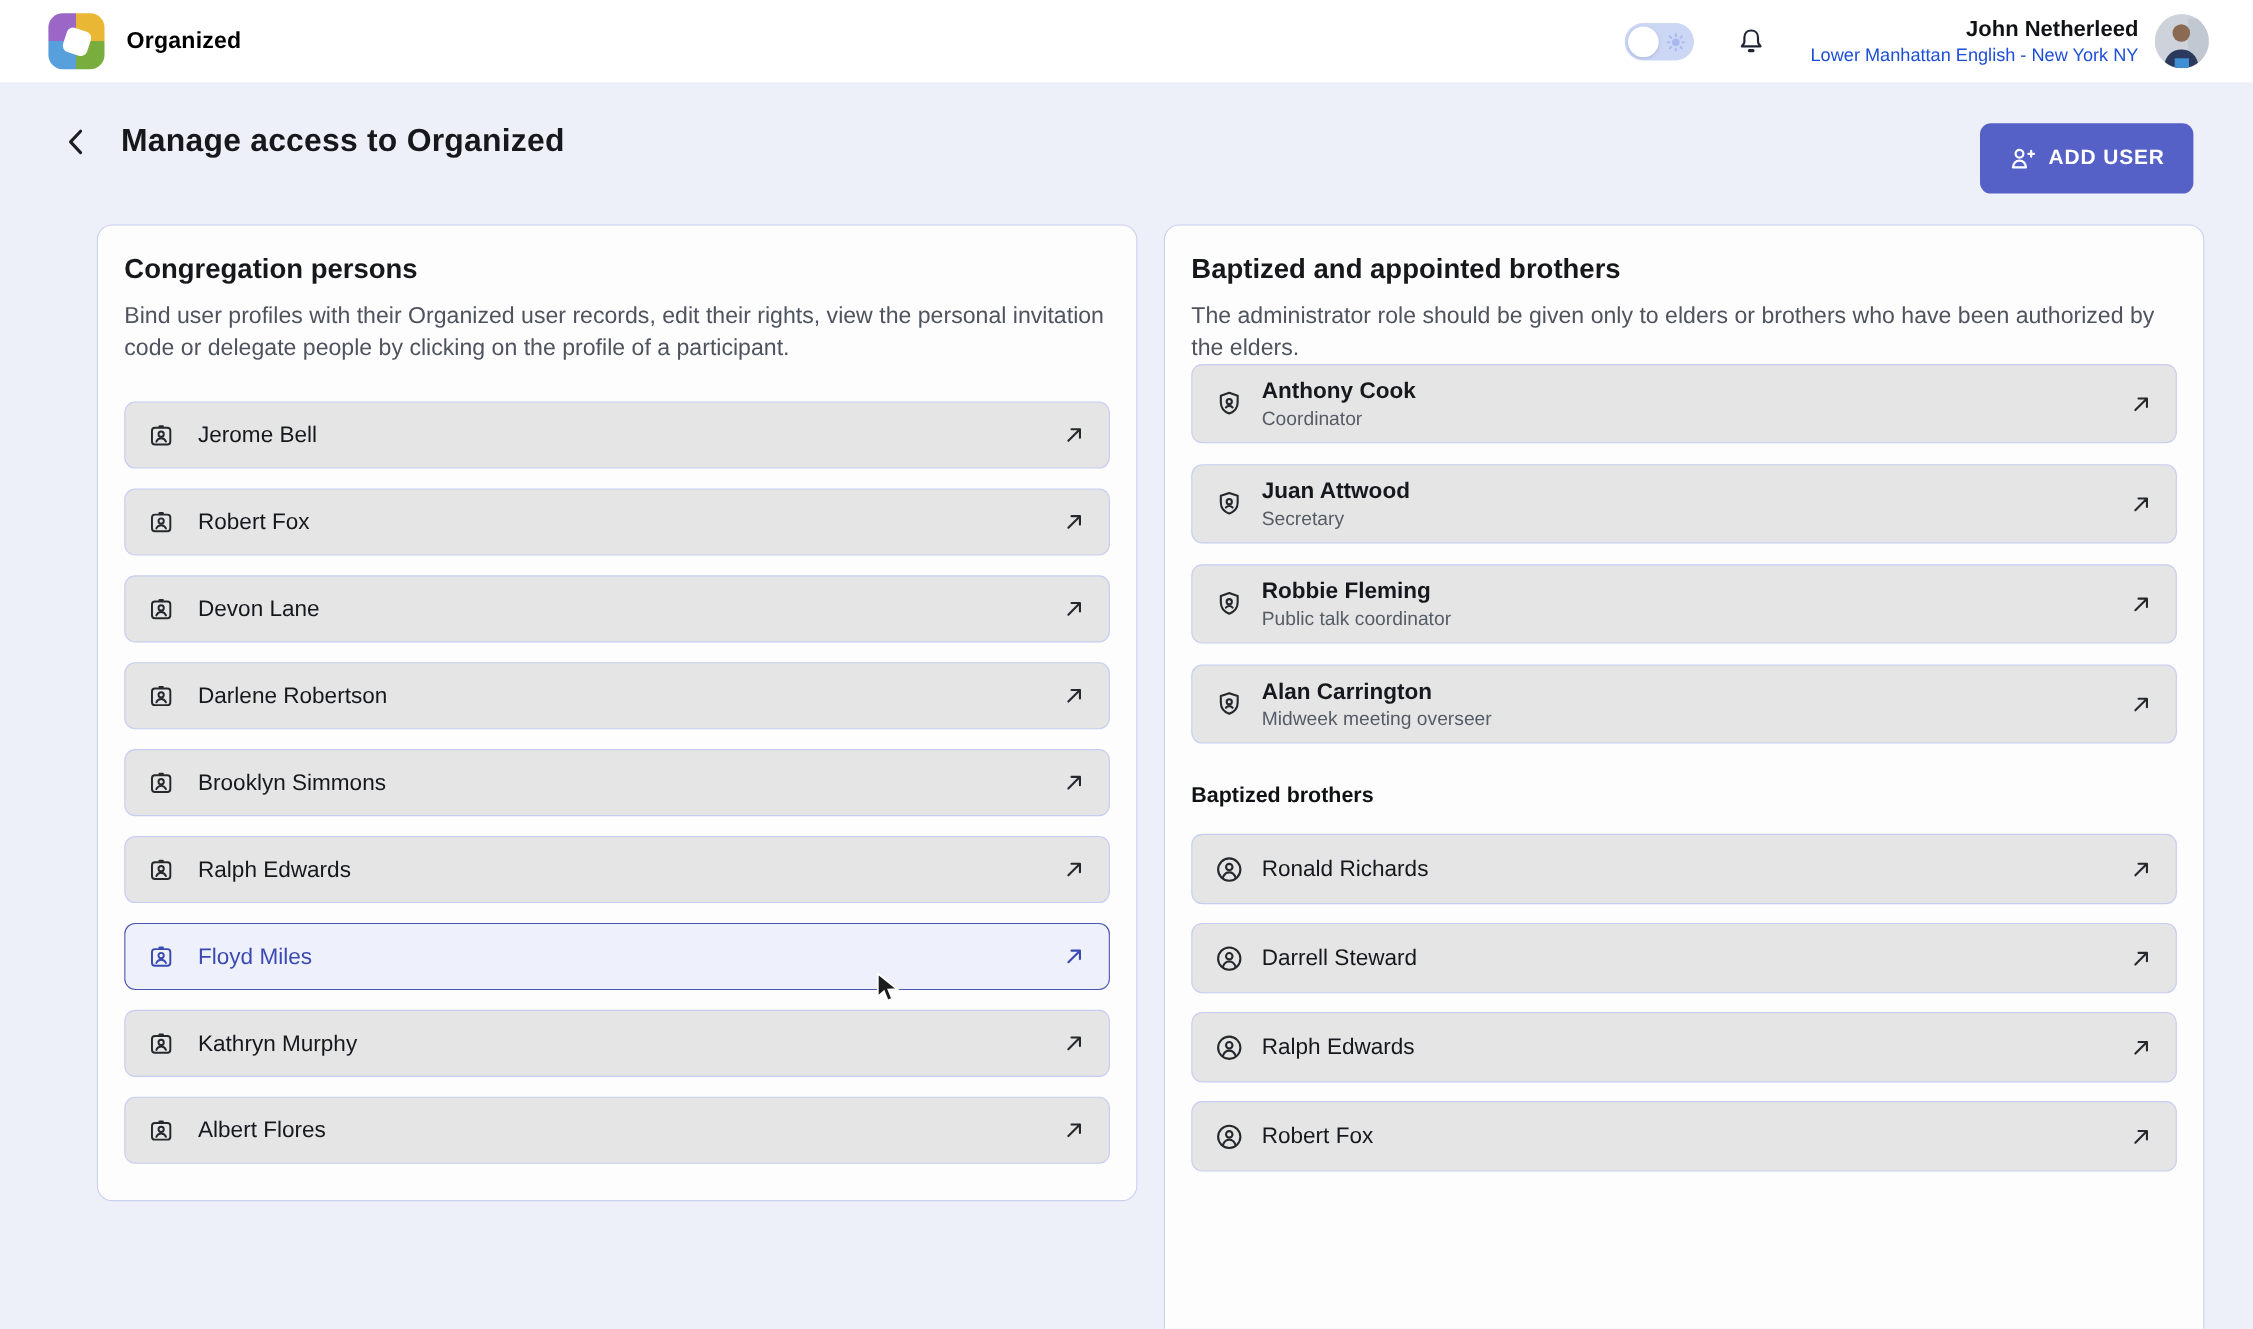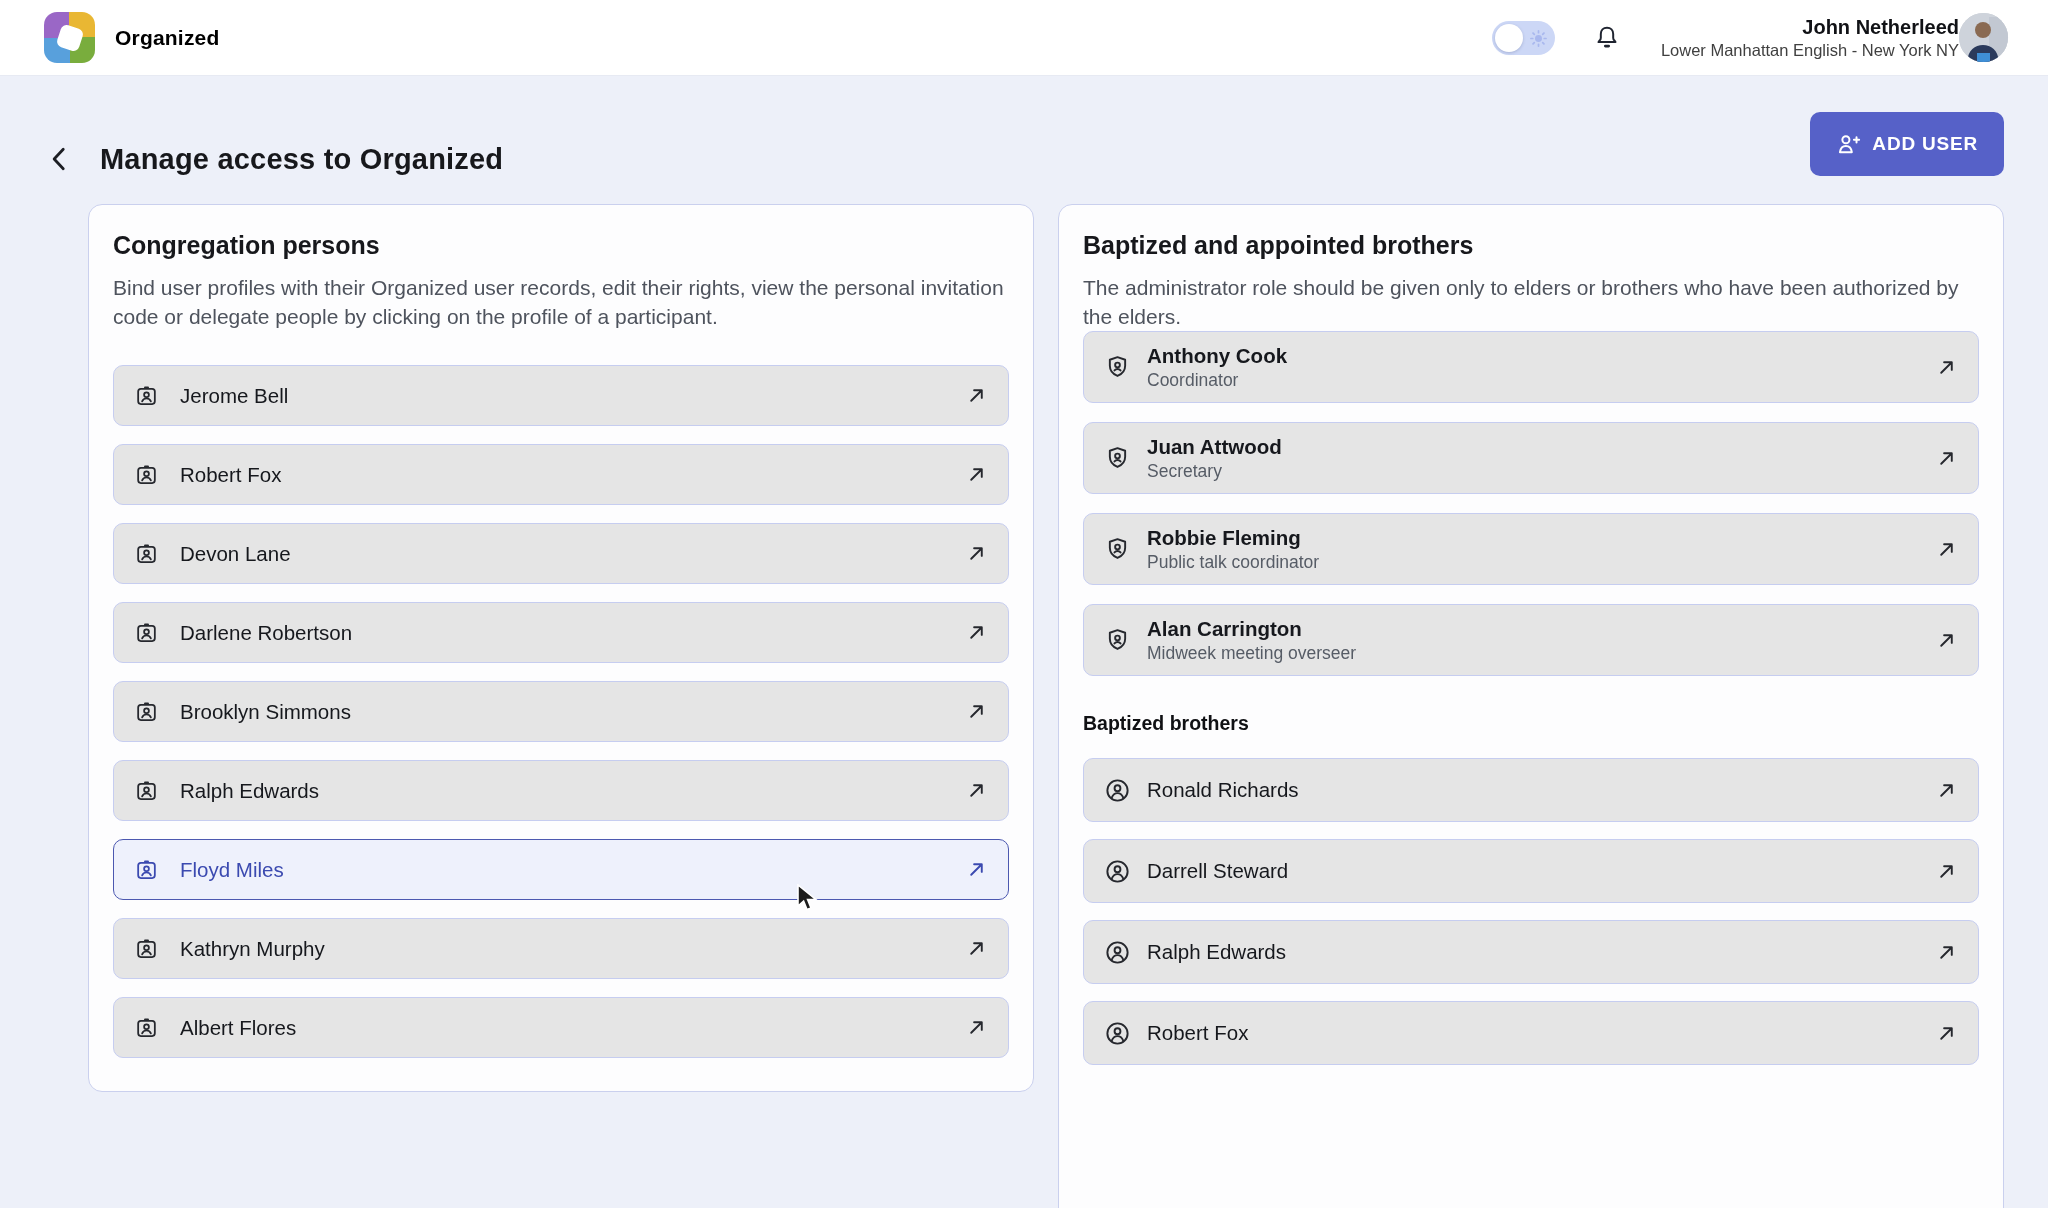--- a/index.html
+++ b/index.html
@@ -31,30 +31,30 @@
   .theme-toggle {
     width:63px; height:34px; border-radius:17px; background:#ccd7f6; position:relative;
     margin-right:38px; cursor:pointer; flex:none;
   }
   .toggle-knob {
     position:absolute; left:3px; top:3px; width:28px; height:28px; border-radius:50%;
     background:#ffffff; box-shadow:0 1px 3px rgba(60,70,120,.25);
   }
   .toggle-sun { position:absolute; right:7px; top:8px; }
   .bell-wrap { margin-right:40px; cursor:pointer; display:flex; }
-  .user-block { display:flex; align-items:center; cursor:pointer; }
+  .user-block { display:flex; align-items:center; gap:15px; cursor:pointer; }
   .user-text { text-align:right; }
   .user-name { font-size:20px; font-weight:700; color:#111216; line-height:26px; }
-  .user-sub { font-size:16.5px; color:#404040; line-height:21px; }
+  .user-sub { font-size:16.5px; color:#1d4ed8; line-height:21px; }
   .avatar {
     width:49px; height:49px; border-radius:50%; overflow:hidden; background:#c9ced6; flex:none;
   }
   
   main { padding:0 44px; }
-  .title-row { display:flex; align-items:flex-end; margin:36px 0 28px; }
+  .title-row { display:flex; align-items:flex-start; margin:36px 10px 28px; }
   .back-btn { display:flex; align-items:center; cursor:pointer; margin-right:26px; }
   .page-title { font-size:29px; font-weight:700; color:#17181c; letter-spacing:.2px; }
   .spacer { flex:1; }
   .add-user-btn {
     display:flex; align-items:center; gap:11px; height:64px; padding:0 26px;
     background:#5661c8; color:#ffffff; border:none; border-radius:10px;
     font-family:"Liberation Sans", sans-serif; font-size:19px; font-weight:600;
     letter-spacing:.8px; cursor:pointer;
   }
   

